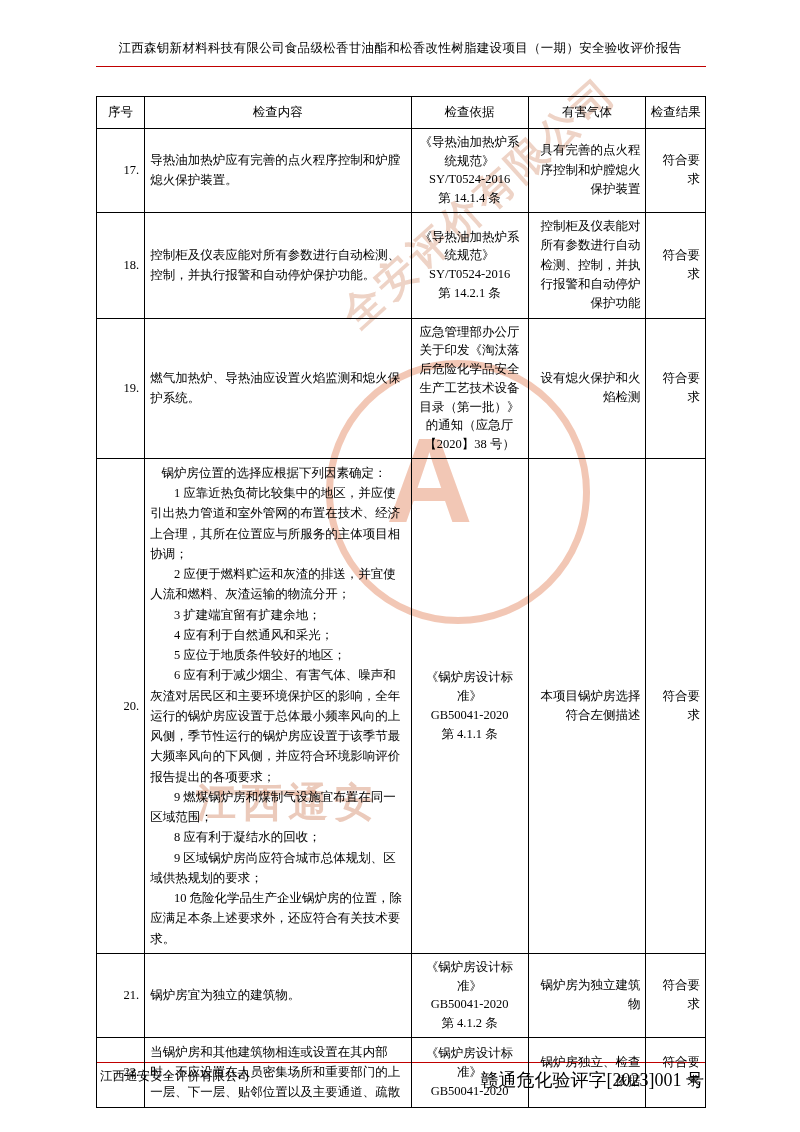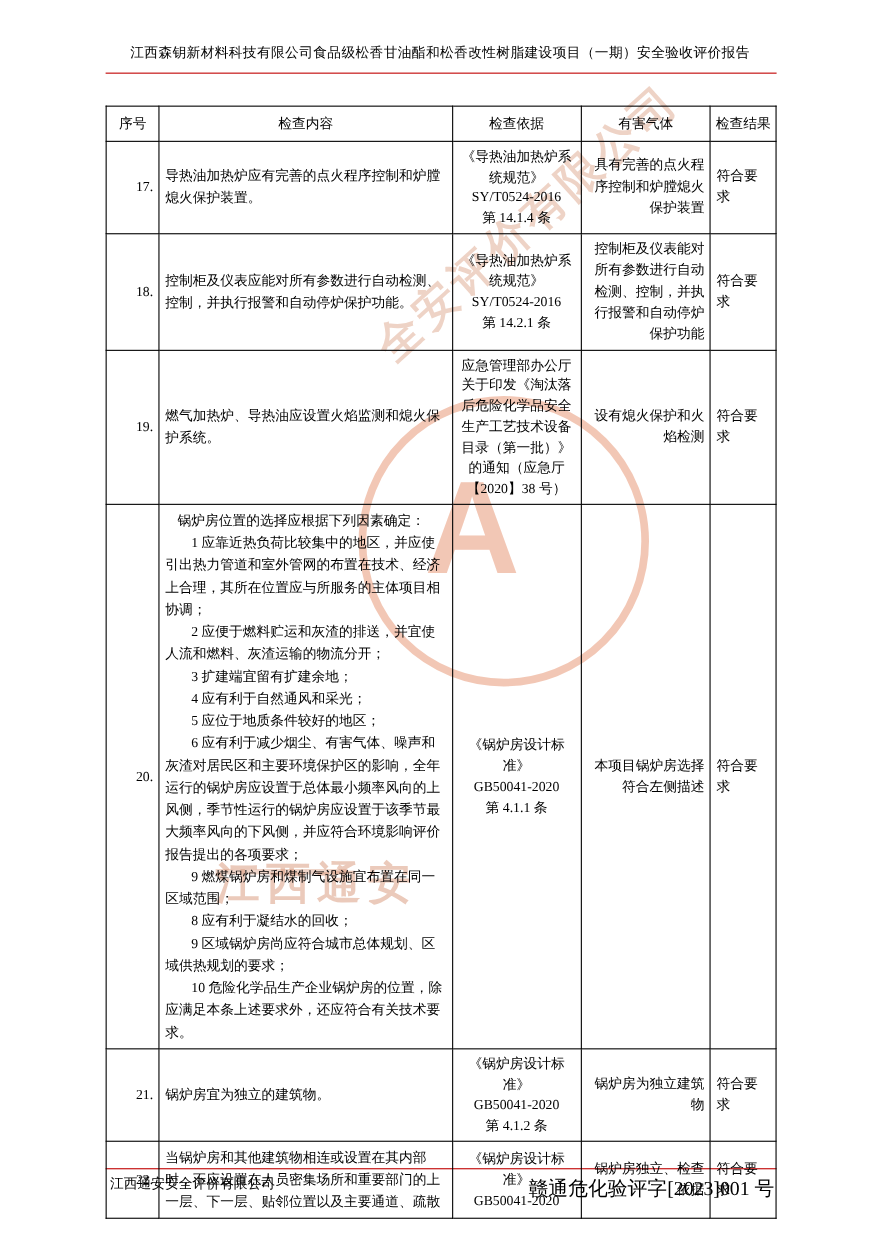--- a/index.html
+++ b/index.html
@@ -154,21 +154,21 @@
   }
   table.check-table thead th {
     text-align: center;
     font-weight: normal;
     padding: 6px 4px;
   }
   .col-no     { width: 38px;  text-align: right; }
   .col-content{ width: 264px; text-align: left; }
   .col-basis  { width: 108px; text-align: center; }
   .col-status { width: 110px; text-align: right; }
-  .col-result { width: 50px;  text-align: left; }
+  .col-result { width: 50px;  text-align: right; }
 
   .cell-content {
     text-align: left;
     line-height: 1.62;
   }
   .cell-content .indent {
     text-indent: 1.9em;
     display: block;
   }
   .cell-content .first-line {

